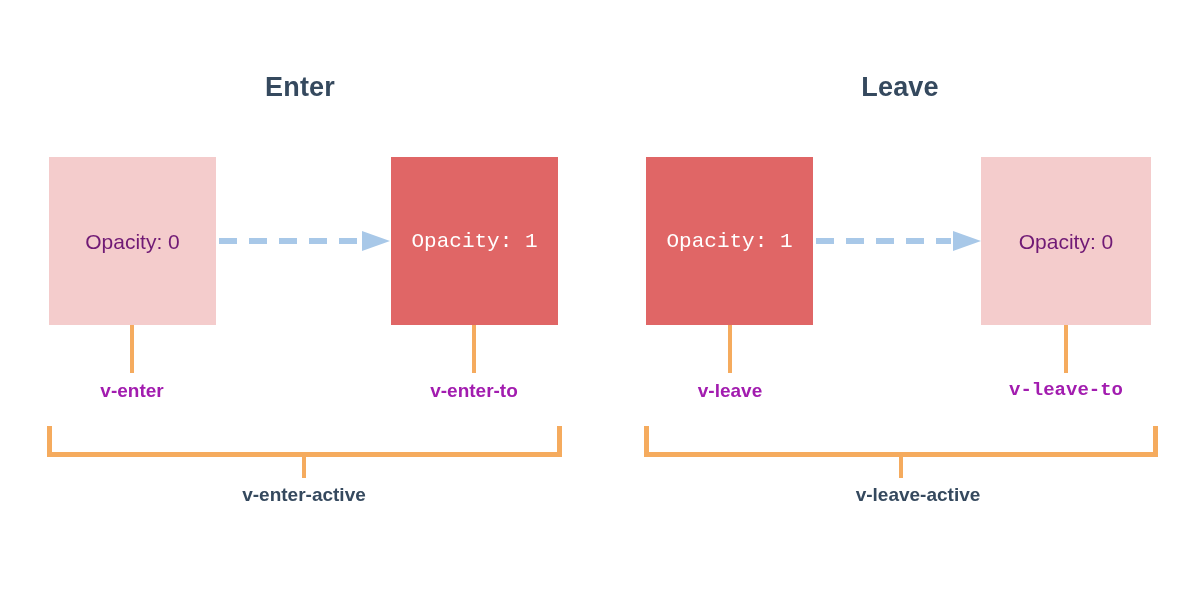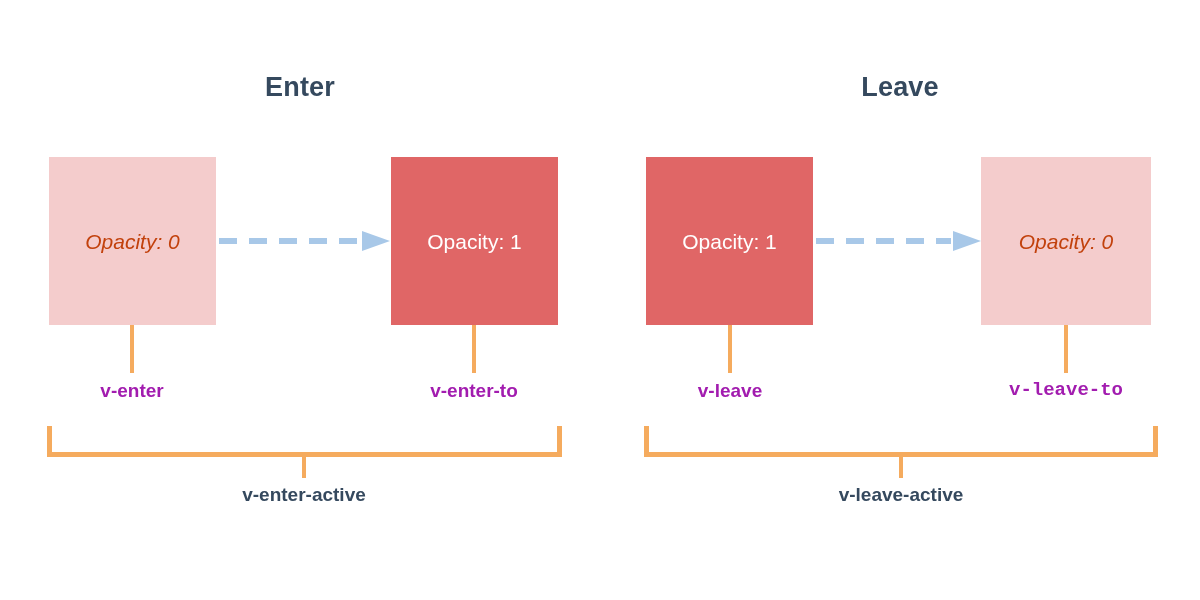--- a/index.html
+++ b/index.html
@@ -49,22 +49,22 @@
     align-items: center;
     justify-content: center;
     box-sizing: border-box;
   }
   .state-box .box-label {
     font-size: 21px;
     line-height: 1;
     white-space: nowrap;
   }
   .box-faded { background: #f4cccc; }
-  .box-faded .box-label { color: #c2410c; font-style: italic; }
-  .box-solid { background: #e06666; }
+  .box-faded .box-label { color: #701a75; }
+  .box-solid { background: #e06666; font-family: Liberation Mono, monospace; }
   .box-solid .box-label { color: #ffffff; }
 
   #enter-box-from { left: 49px; }
   #enter-box-to   { left: 391px; }
   #leave-box-from { left: 46px; }
   #leave-box-to   { left: 381px; width: 170px; }
 
   
   .arrow {
     position: absolute;
@@ -149,21 +149,21 @@
     position: absolute;
     top: 485px;
     font-size: 19px;
     font-weight: bold;
     color: #35495e;
     line-height: 1;
     white-space: nowrap;
     transform: translateX(-50%);
   }
   #enter-bracket-label { left: 304px; }
-  #leave-bracket-label { left: 301px; }
+  #leave-bracket-label { left: 318px; }
 </style>
 </head>
 <body>
 
 <div id="stage">
 
   <div class="group" id="group-enter">
 
     <div class="group-title">Enter</div>
 

